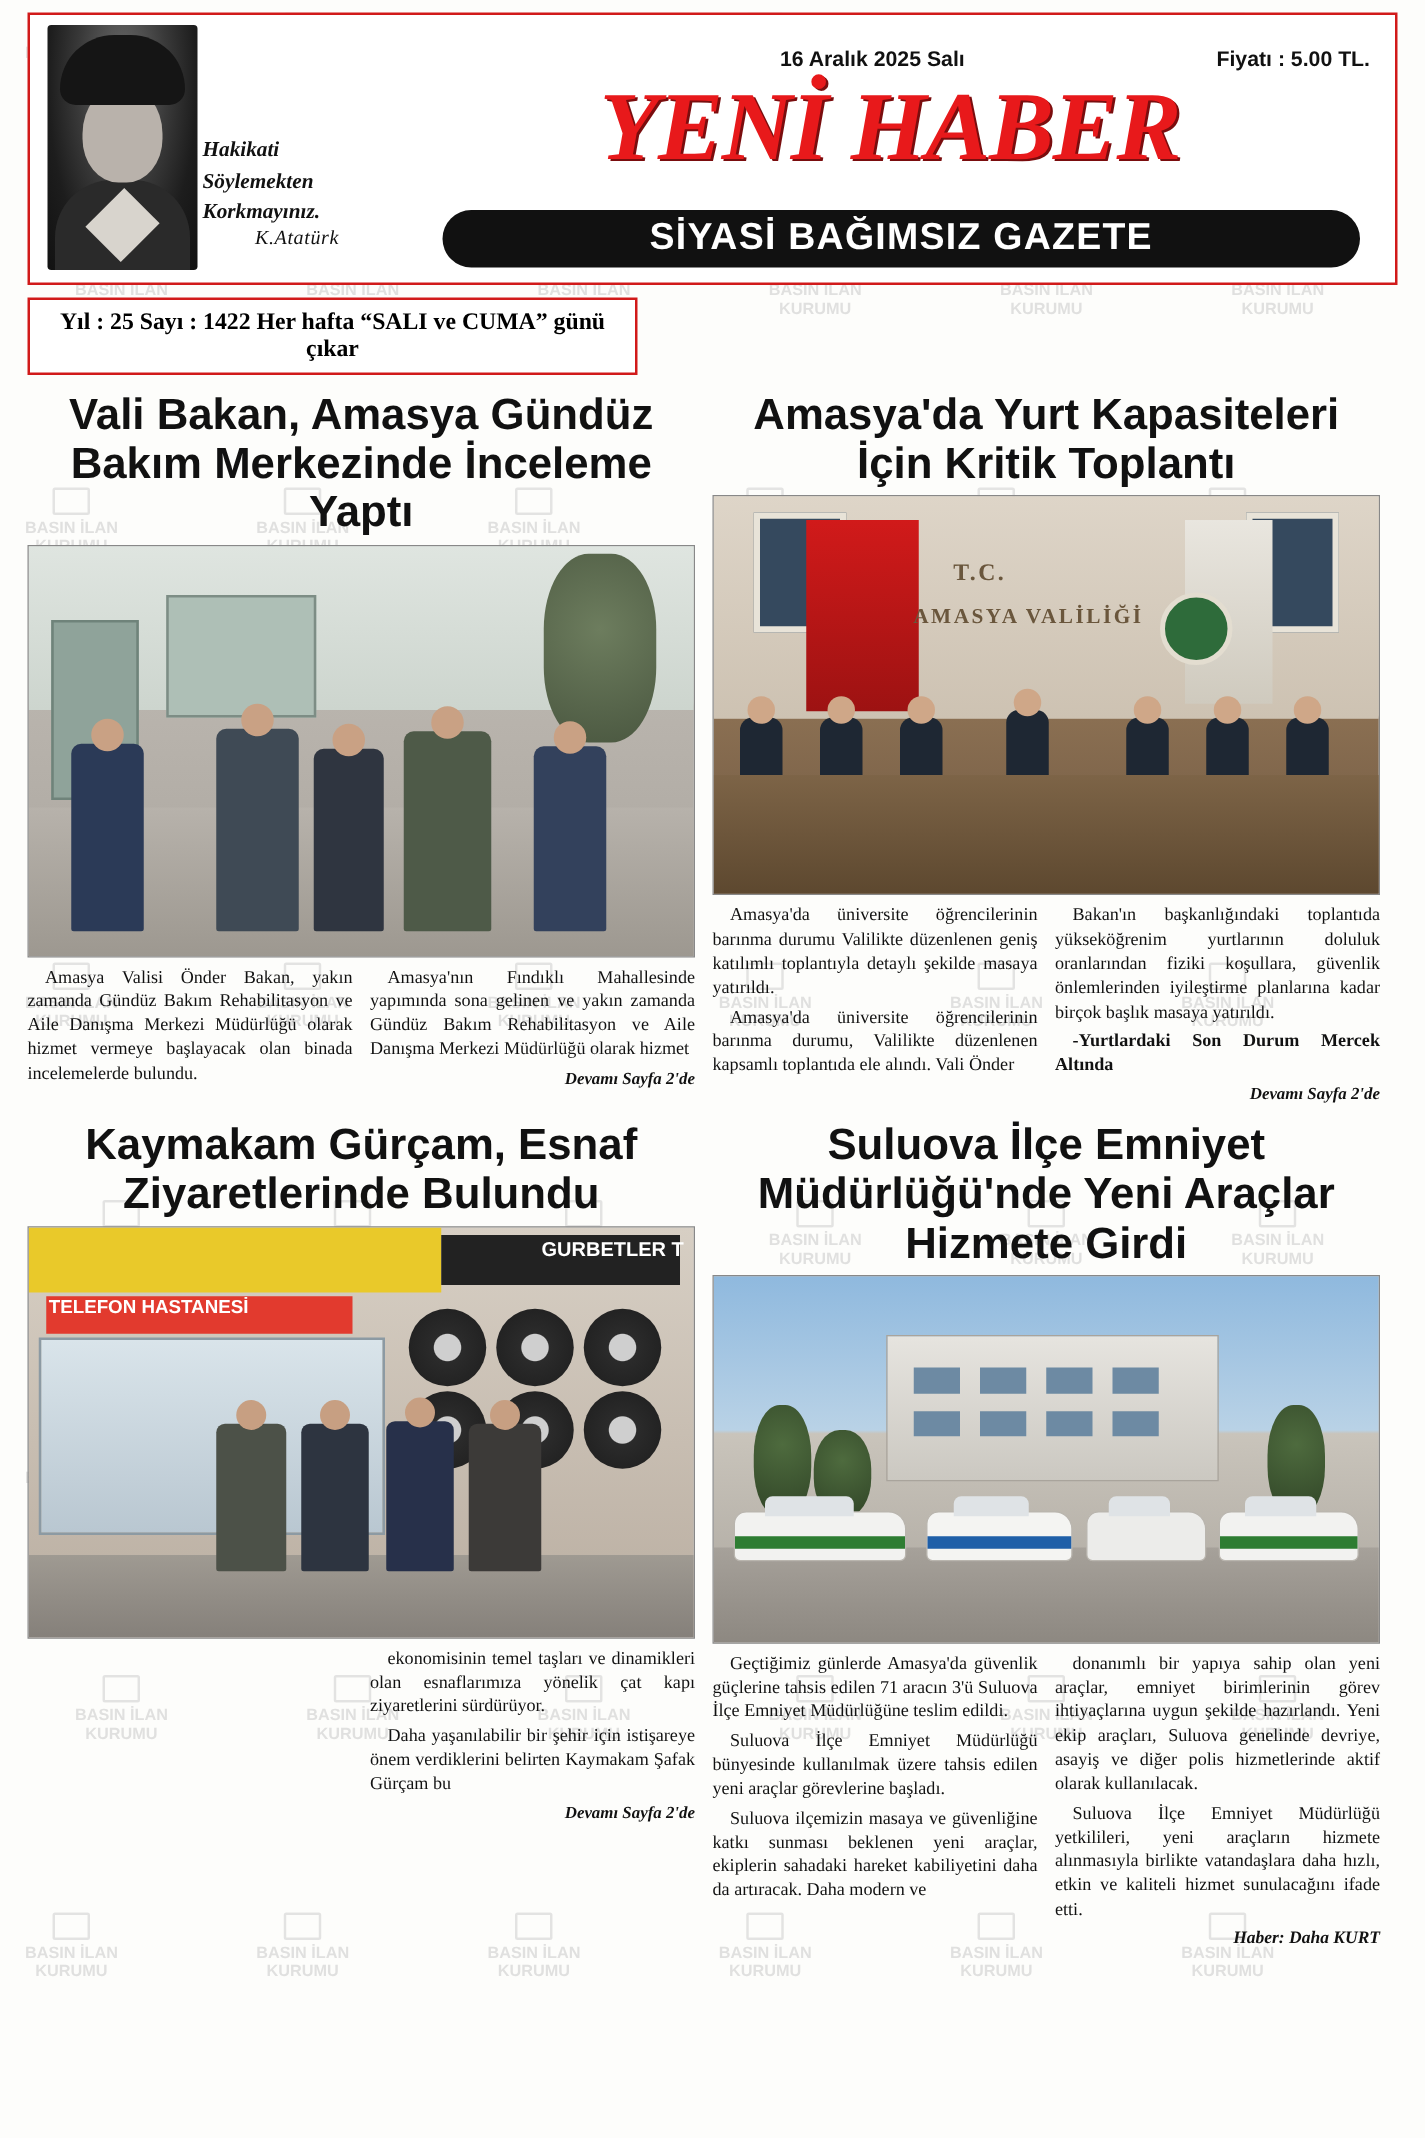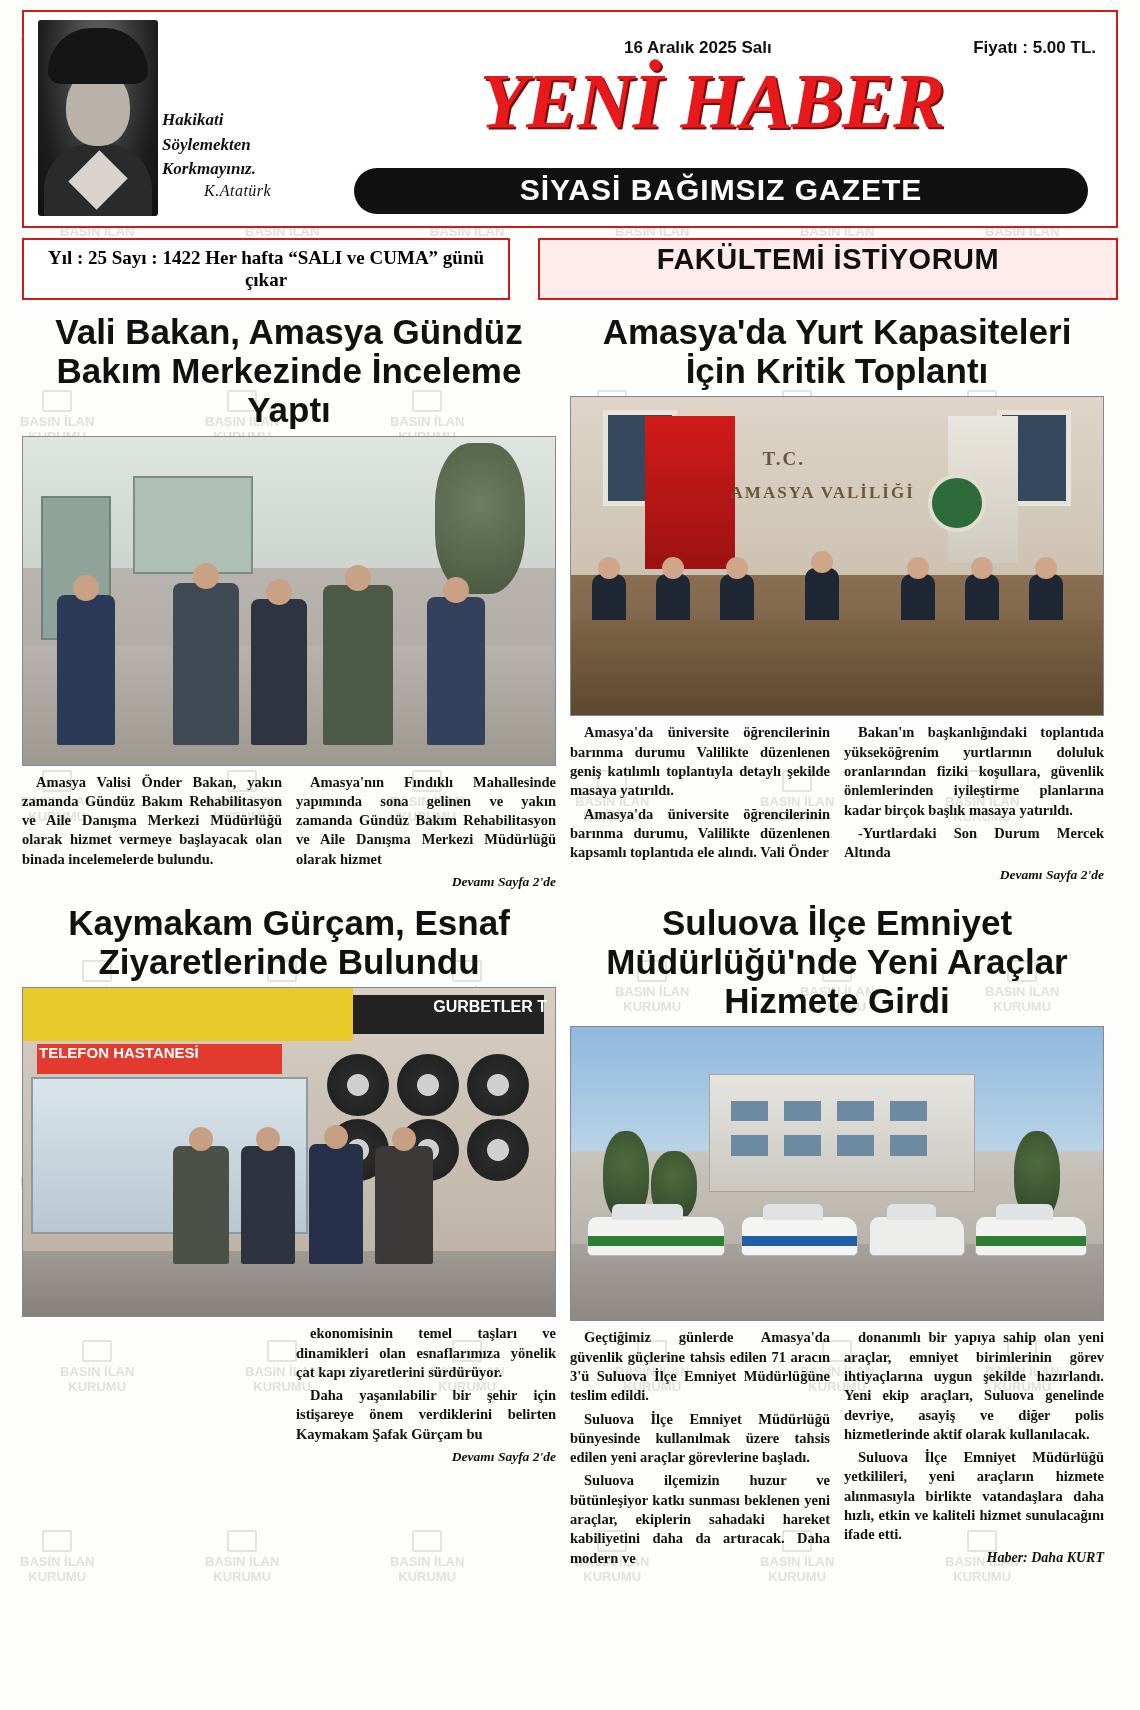--- a/index.html
+++ b/index.html
@@ -177,21 +177,21 @@
     position:relative;
     overflow:hidden;
   }
   .cap{
     font-family:"Liberation Serif", serif;
     font-size:14.5px;
     line-height:1.33;
     color:#111;
     text-align:justify;
   }
-  .cap p{ margin:0 0 4px 0; text-indent:14px;font-weight:bold; }
+  .cap p{ margin:0 0 4px 0; text-indent:14px; }
   .twocap{ display:flex; gap:14px; margin-top:7px; }
   .twocap > div{ flex:1; }
   .cont{
     display:block;
     text-align:right;
     font-family:"Liberation Serif", serif;
     font-style:italic;
     font-weight:bold;
     font-size:13.5px;
     margin-top:2px;
@@ -374,21 +374,20 @@
     <div class="motto">Hakikati Söylemekten Korkmayınız.</div>
     <div class="sign">K.Atatürk</div>
     <div class="issue-date">16 Aralık 2025 Salı</div>
     <div class="price">Fiyatı : 5.00 TL.</div>
     <div class="logo">YENİ HABER</div>
     <div class="slogan">SİYASİ BAĞIMSIZ GAZETE</div>
   </div>
 
   <div class="inforow">
     <div class="infobox">Yıl : 25   Sayı : 1422  Her hafta “SALI ve CUMA” günü çıkar</div>
-    <div class="faculty">FAKÜLTEMİ İSTİYORUM</div>
   </div>
 
   <div class="cols">
 
     <div class="col">
       <h2 class="head">Vali Bakan, Amasya Gündüz Bakım Merkezinde İnceleme Yaptı</h2>
       <div class="photo ph1">
         <div class="bld"></div>
         <div class="win"></div>
         <div class="door"></div>
@@ -541,21 +540,21 @@
           </div>
         <div class="car" style="left:76%;width:21%;">
             <span class="top"></span>
             <span class="stripe"></span>
           </div>
       </div>
       <div class="twocap">
         <div class="cap">
           <p>Geçtiğimiz günlerde Amasya'da güvenlik güçlerine tahsis edilen 71 aracın 3'ü Suluova İlçe Emniyet Müdürlüğüne teslim edildi.</p>
           <p>Suluova İlçe Emniyet Müdürlüğü bünyesinde kullanılmak üzere tahsis edilen yeni araçlar görevlerine başladı.</p>
-          <p>Suluova ilçemizin huzur ve bütünleşiyor katkı sunması beklenen yeni araçlar, ekiplerin sahadaki hareket kabiliyetini daha da artıracak. Daha modern ve</p>
+          <p>Suluova ilçemizin masaya ve güvenliğine katkı sunması beklenen yeni araçlar, ekiplerin sahadaki hareket kabiliyetini daha da artıracak. Daha modern ve</p>
         </div>
         <div class="cap">
           <p>donanımlı bir yapıya sahip olan yeni araçlar, emniyet birimlerinin görev ihtiyaçlarına uygun şekilde hazırlandı. Yeni ekip araçları, Suluova genelinde devriye, asayiş ve diğer polis hizmetlerinde aktif olarak kullanılacak.</p>
           <p>Suluova İlçe Emniyet Müdürlüğü yetkilileri, yeni araçların hizmete alınmasıyla birlikte vatandaşlara daha hızlı, etkin ve kaliteli hizmet sunulacağını ifade etti.</p>
           <span class="byline">Haber: Daha KURT</span>
         </div>
       </div>
     </div>
   </div>
 

